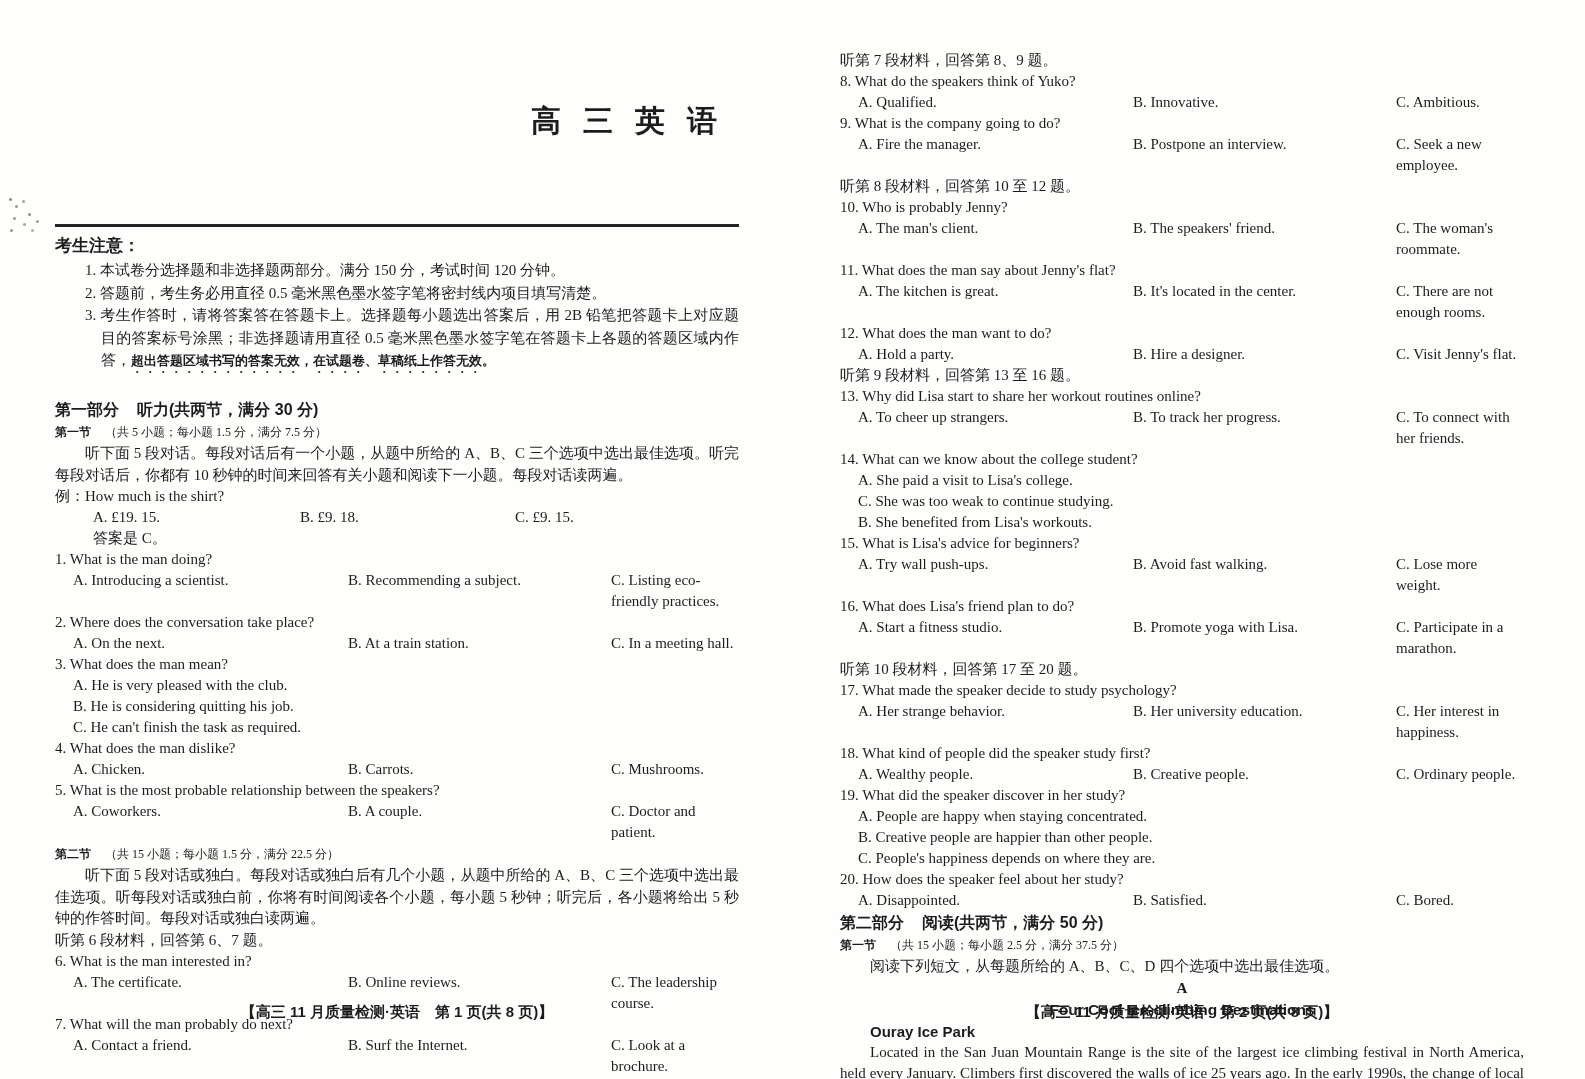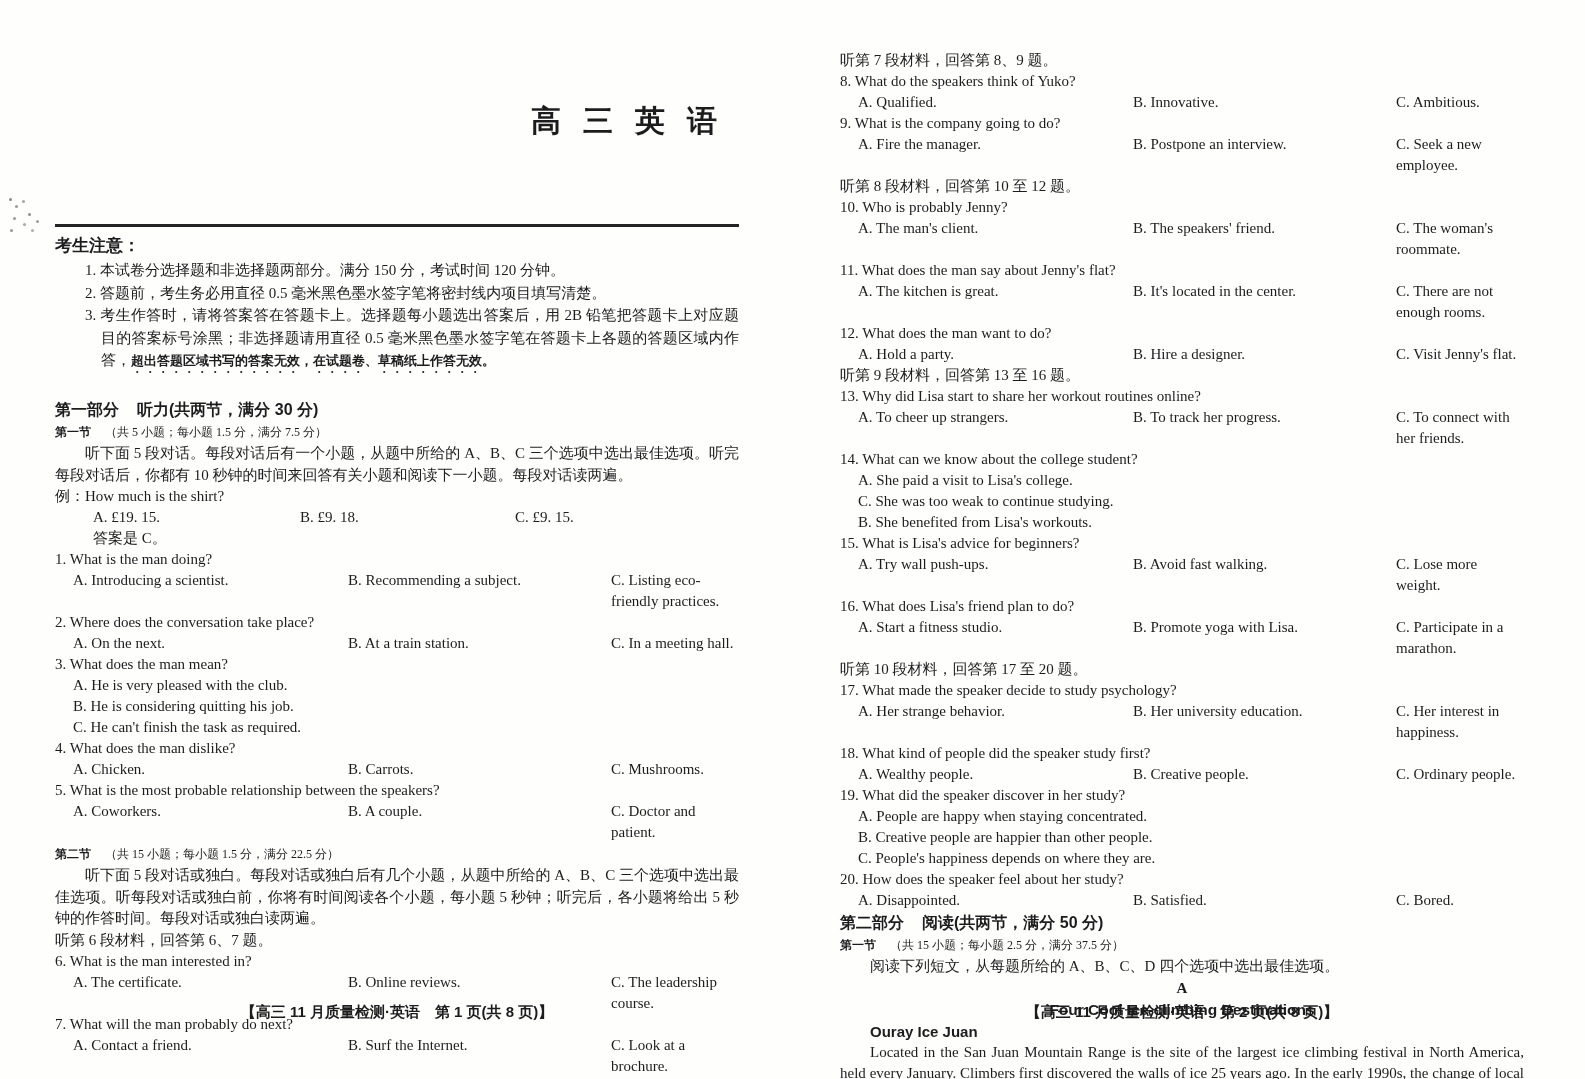--- a/index.html
+++ b/index.html
@@ -324,19 +324,19 @@
       </div>
 
     <div class="part-heading" style="margin-top:1px;"><span>第二部分</span><span class="gap"></span><span>阅读(共两节，满分 50 分)</span></div>
 
     <div class="section-heading"><span class="sec-label">第一节</span><span class="gap"></span><span>（共 15 小题；每小题 2.5 分，满分 37.5 分）</span></div>
 
     <p class="instr">阅读下列短文，从每题所给的 A、B、C、D 四个选项中选出最佳选项。</p>
 
     <div class="passage-label">A</div>
     <div class="passage-title">Four Cool Ice-climbing Destinations</div>
-    <div class="passage-sub">Ouray Ice Juan</div>
+    <div class="passage-sub">Ouray Ice Park</div>
     <p class="passage-text">Located in the San Juan Mountain Range is the site of the largest ice climbing festival in North America, held every January. Climbers first discovered the walls of ice 25 years ago. In the early 1990s, the change of local water sources created more routes, putting Ouray on the climbing map for good. Ouray Ice Park, a mile-long climbing venue built in the Uncompahgre Gorge, opened in the winter of 1994, and the Ouray Ice Festival</p>
 
     <div class="footer">【高三 11 月质量检测·英语　第 2 页(共 8 页)】</div>
   </div>
 
 </div>
 
 </body></html>

